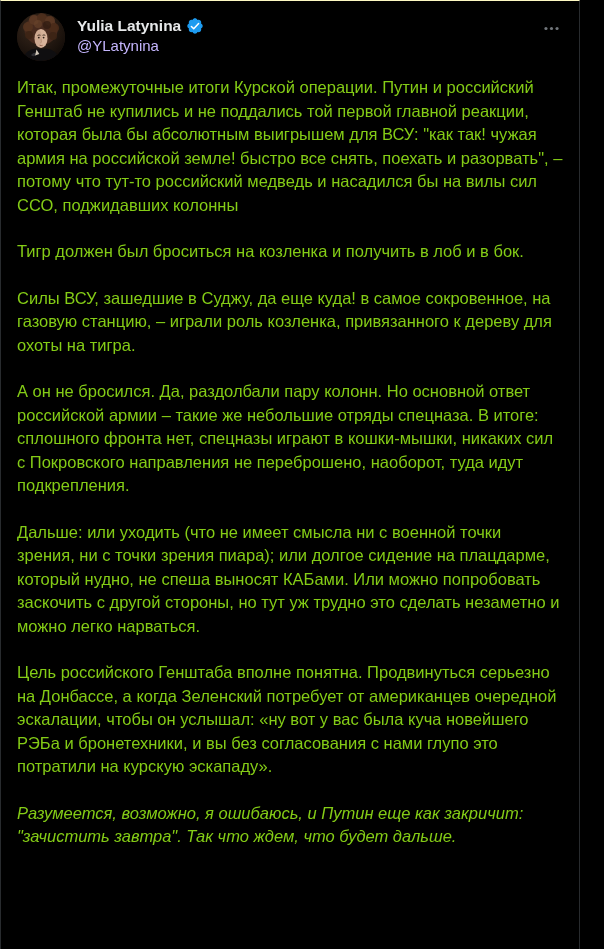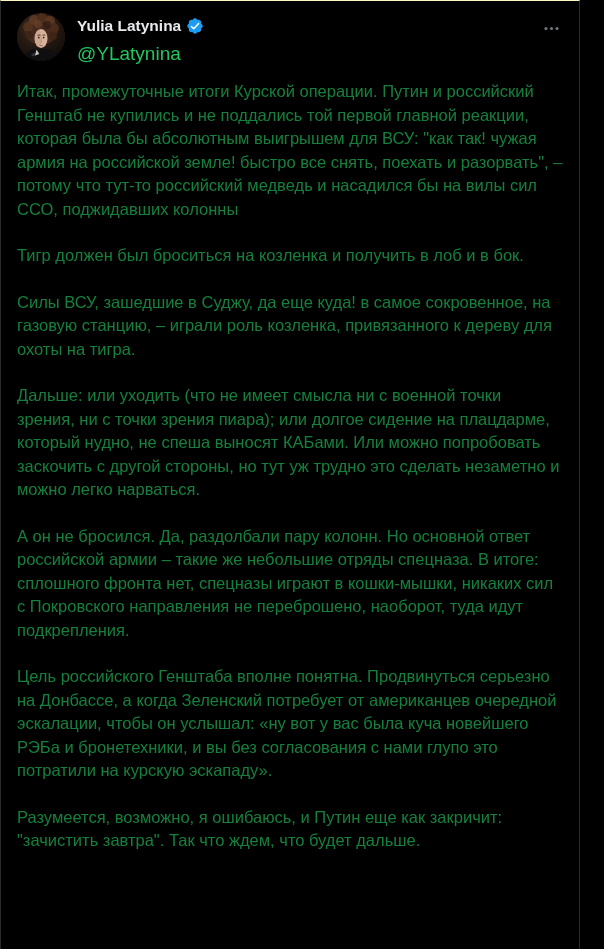--- a/index.html
+++ b/index.html
@@ -52,46 +52,46 @@
   .display-name {
     font-weight: 700;
     font-size: 15.5px;
     color: #e7e9ea;
     white-space: nowrap;
     cursor: pointer;
   }
   .badge { display: inline-flex; }
   .badge svg { width: 18px; height: 18px; display: block; }
   .handle {
-    font-size: 19px;
-    color: #22c55e;
-    margin-top: 8px;
+    font-size: 15px;
+    color: #c4b5fd;
+    margin-top: 2px;
     cursor: pointer;
   }
   .more-button {
     background: none;
     border: none;
     padding: 2px;
     margin-left: auto;
     margin-top: 4px;
     cursor: pointer;
     line-height: 0;
   }
   .more-button svg { width: 19px; height: 19px; }
   .tweet-body {
     margin-top: 15px;
-    color: #15803d;
+    color: #84cc16;
     font-size: 16.5px;
     line-height: 23.5px;
   }
   .tweet-body p {
     margin: 0 0 23px 0;
     word-wrap: break-word;
   }
-  .tweet-body p:last-child { margin-bottom: 8px; }
+  .tweet-body p:last-child { margin-bottom: 8px; font-style: italic; }
 </style>
 </head>
 <body>
 
 <article class="tweet">
 
   <header class="tweet-header">
 
     <div class="avatar">
       <svg viewBox="0 0 48 48">
@@ -160,19 +160,19 @@
         </g>
       </svg>
     </button>
 
   </header>
 
   <div class="tweet-body">
     <p>Итак, промежуточные итоги Курской операции. Путин и российский Генштаб не купились и не поддались той первой главной реакции, которая была бы абсолютным выигрышем для ВСУ: "как так! чужая армия на российской земле! быстро все снять, поехать и разорвать", – потому что тут-то российский медведь и насадился бы на вилы сил ССО, поджидавших колонны</p>
     <p>Тигр должен был броситься на козленка и получить в лоб и в бок.</p>
     <p>Силы ВСУ, зашедшие в Суджу, да еще куда! в самое сокровенное, на газовую станцию, – играли роль козленка, привязанного к дереву для охоты на тигра.</p>
+    <p>А он не бросился. Да, раздолбали пару колонн. Но основной ответ российской армии – такие же небольшие отряды спецназа. В итоге: сплошного фронта нет, спецназы играют в кошки-мышки, никаких сил с Покровского направления не переброшено, наоборот, туда идут подкрепления.</p>
     <p>Дальше: или уходить (что не имеет смысла ни с военной точки зрения, ни с точки зрения пиара); или долгое сидение на плацдарме, который нудно, не спеша выносят КАБами. Или можно попробовать заскочить с другой стороны, но тут уж трудно это сделать незаметно и можно легко нарваться.</p>
-    <p>А он не бросился. Да, раздолбали пару колонн. Но основной ответ российской армии – такие же небольшие отряды спецназа. В итоге: сплошного фронта нет, спецназы играют в кошки-мышки, никаких сил с Покровского направления не переброшено, наоборот, туда идут подкрепления.</p>
     <p>Цель российского Генштаба вполне понятна. Продвинуться серьезно на Донбассе, а когда Зеленский потребует от американцев очередной эскалации, чтобы он услышал: «ну вот у вас была куча новейшего РЭБа и бронетехники, и вы без согласования с нами глупо это потратили на курскую эскападу».</p>
     <p>Разумеется, возможно, я ошибаюсь, и Путин еще как закричит: "зачистить завтра". Так что ждем, что будет дальше.</p>
   </div>
 
 </article>
 
 </body></html>

